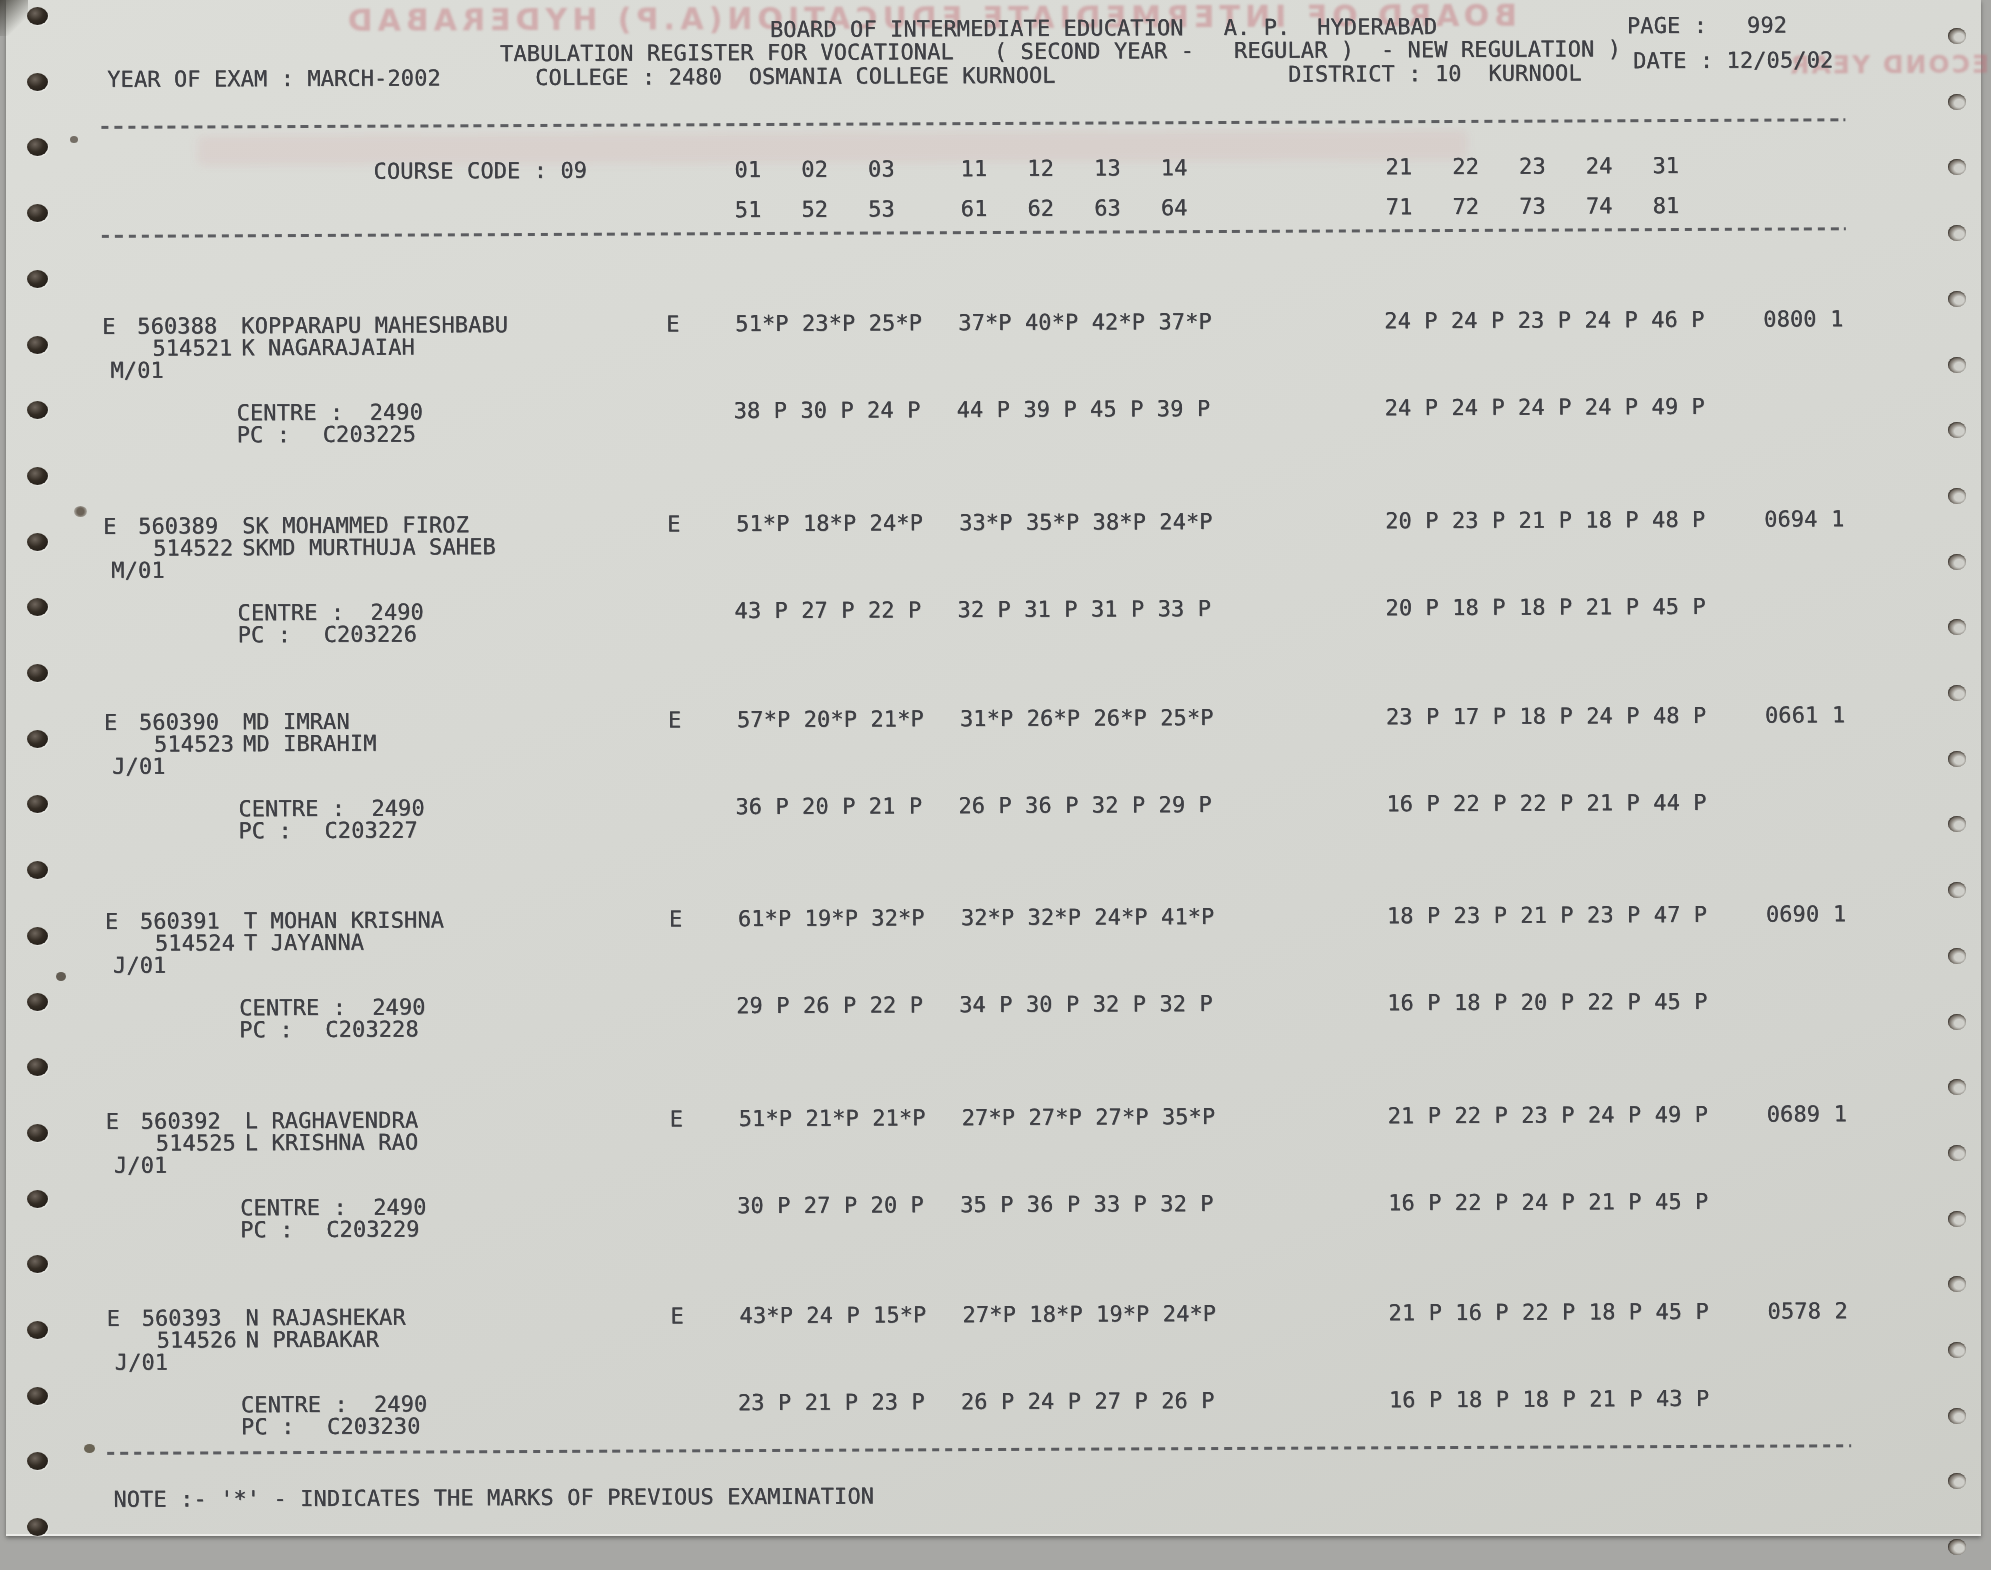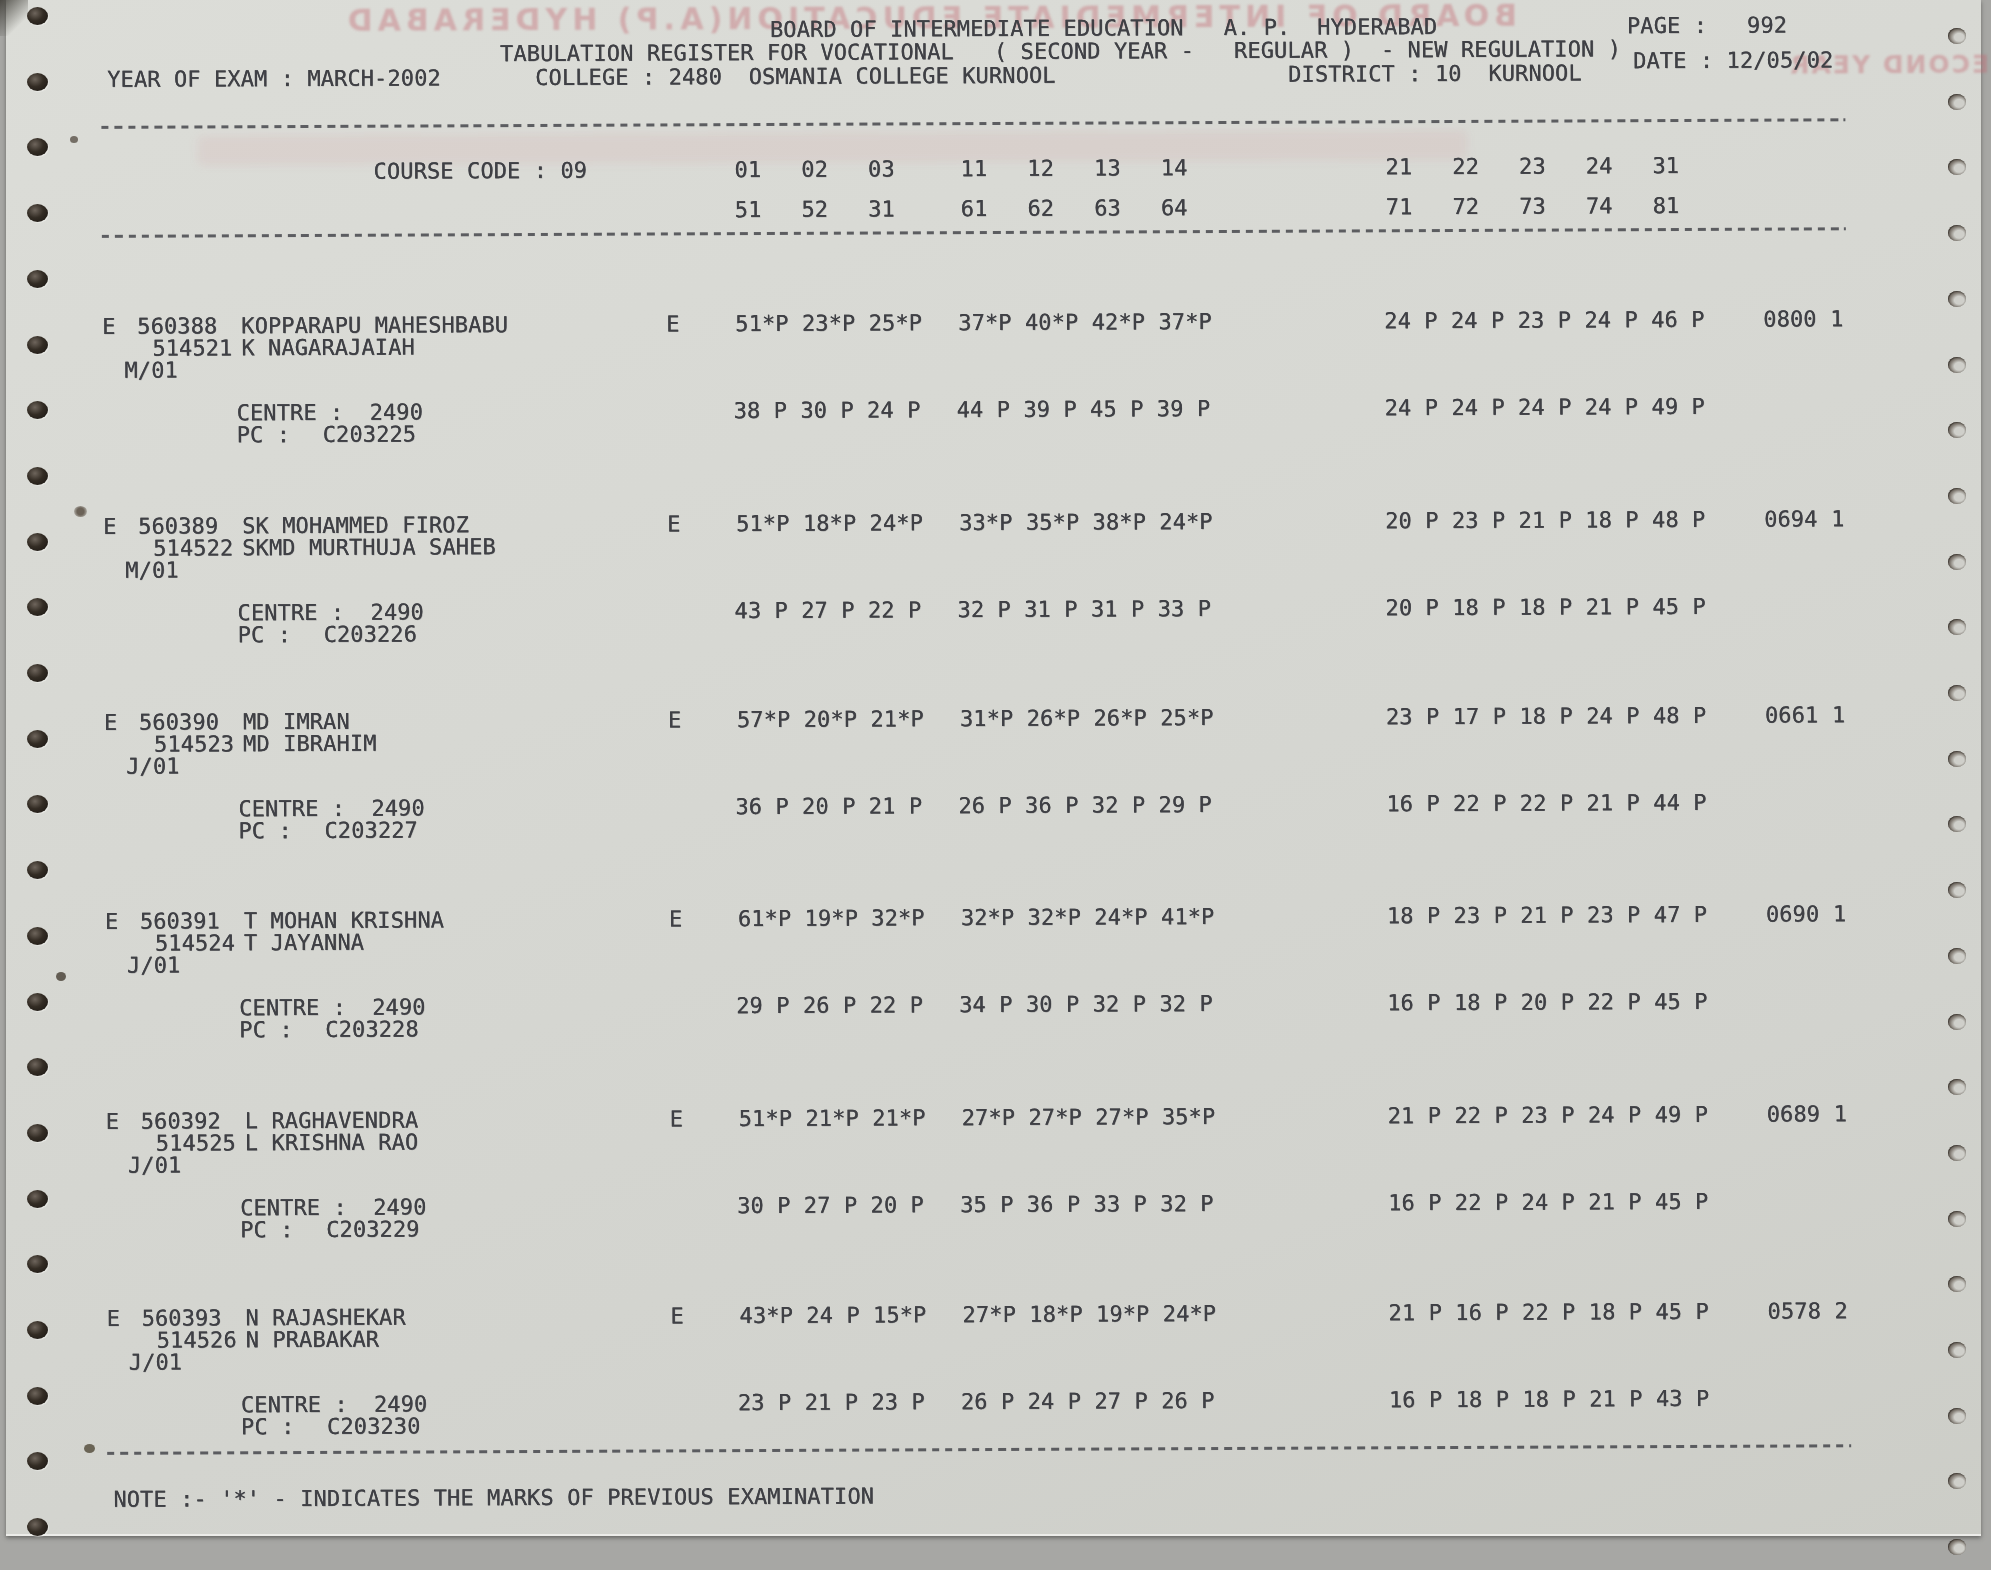--- a/index.html
+++ b/index.html
@@ -13,21 +13,21 @@
     font-family:"DejaVu Sans Mono","Liberation Mono",monospace;
     font-size:22px;line-height:24px;letter-spacing:0.1px;color:#3f4045;
     text-shadow:0 0 0.6px rgba(63,64,69,0.85),0.4px 0.4px 0 rgba(63,64,69,0.35);}
   .dash{position:absolute;left:104px;width:1744px;height:3px;
     background:repeating-linear-gradient(90deg,#4b4c51 0 7.5px,rgba(0,0,0,0) 7.5px 13.3px);
     opacity:0.88;filter:blur(0.2px);}
   .record{position:absolute;left:0;top:0;width:1991px;height:136px;}
   .rA{top:0;} .rB{top:22px;} .rC{top:44px;} .rD{top:87px;} .rE{top:109px;}
   .c-status{left:104px;} .c-reg{left:139px;} .c-name{left:243px;} .c-med{left:668px;}
   .c-g1{left:737px;text-align:center;} .c-g2{left:960px;} .c-g3{left:1386px;} .c-tot{left:1765px;} .c-res{left:1832px;}
-  .c-code2{left:154px;} .c-father{left:243px;} .c-mj{left:126px;}
+  .c-code2{left:154px;} .c-father{left:243px;} .c-mj{left:112px;}
   .c-clabel{left:238px;} .c-cval{left:371px;} .c-plabel{left:238px;} .c-pval{left:324px;}
   .c-mg1{left:735px;} .c-mg2{left:958px;} .c-mg3{left:1386px;}
   .hole{position:absolute;border-radius:50%;}
   .hole.l{width:21px;height:18px;
     background:radial-gradient(ellipse at 38% 35%,#6e655c 0%,#332c24 45%,#171310 100%);
     box-shadow:1px 1px 1px rgba(250,250,246,0.5);}
   .hole.r{width:18px;height:16px;
     background:radial-gradient(ellipse at 62% 58%,#cfcfca 0 30%,#8a847c 55%,#38312a 100%);
     box-shadow:inset 0.5px 0.5px 1.5px rgba(20,15,10,0.75);}
   .ghost{position:absolute;transform:scaleX(-1);color:rgba(196,102,112,0.40);
@@ -113,21 +113,21 @@
     <span class="t" style="left:110px;top:64px;">YEAR OF EXAM : MARCH-2002</span>
     <span class="t" style="left:538px;top:64px;">COLLEGE : 2480  OSMANIA COLLEGE KURNOOL</span>
     <span class="t" style="left:1291px;top:64px;">DISTRICT : 10  KURNOOL</span>
 
     <div class="dash" style="top:122px;"></div>
 
     <span class="t" style="left:376px;top:157px;">COURSE CODE : 09</span>
     <span class="t" style="left:737px;top:157px;">01   02   03</span>
     <span class="t" style="left:963px;top:157px;">11   12   13   14</span>
     <span class="t" style="left:1388px;top:157px;">21   22   23   24   31</span>
-    <span class="t" style="left:737px;top:197px;">51   52   31</span>
+    <span class="t" style="left:737px;top:197px;">51   52   53</span>
     <span class="t" style="left:963px;top:197px;">61   62   63   64</span>
     <span class="t" style="left:1388px;top:197px;">71   72   73   74   81</span>
 
     <div class="dash" style="top:231px;"></div>
 
     <div id="records">
         <div class="record" style="top: 311px;">
     <span class="t rA c-status">E</span>
     <span class="t rA c-reg">560388</span>
     <span class="t rA c-name">KOPPARAPU MAHESHBABU</span>

